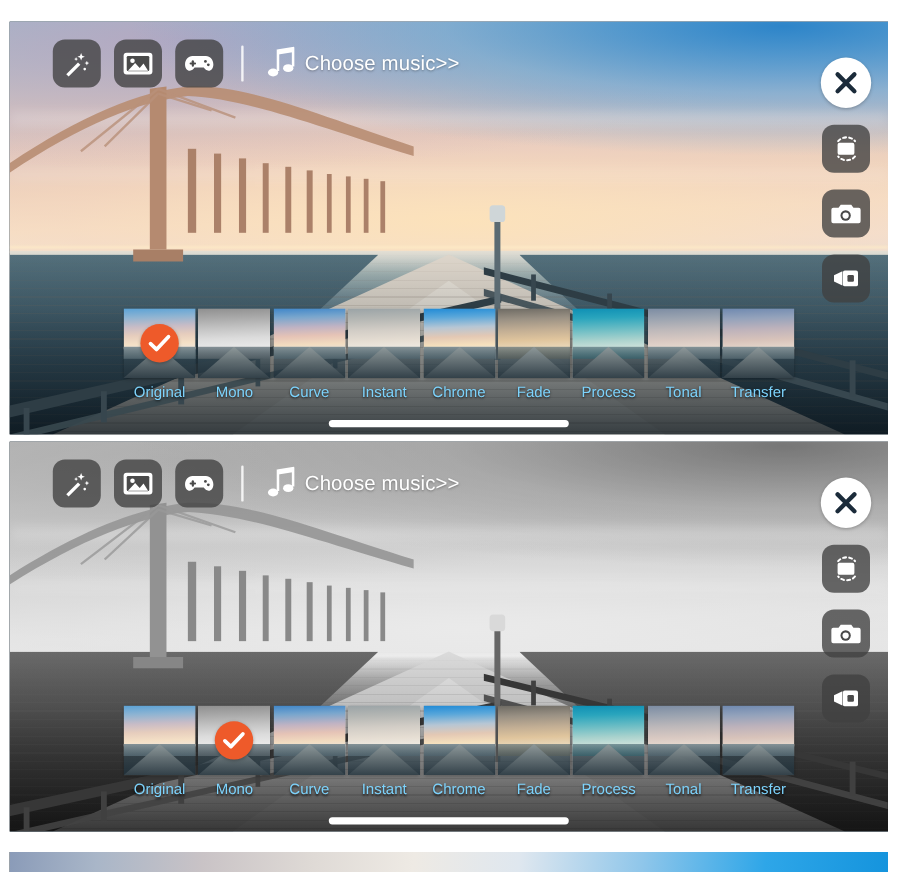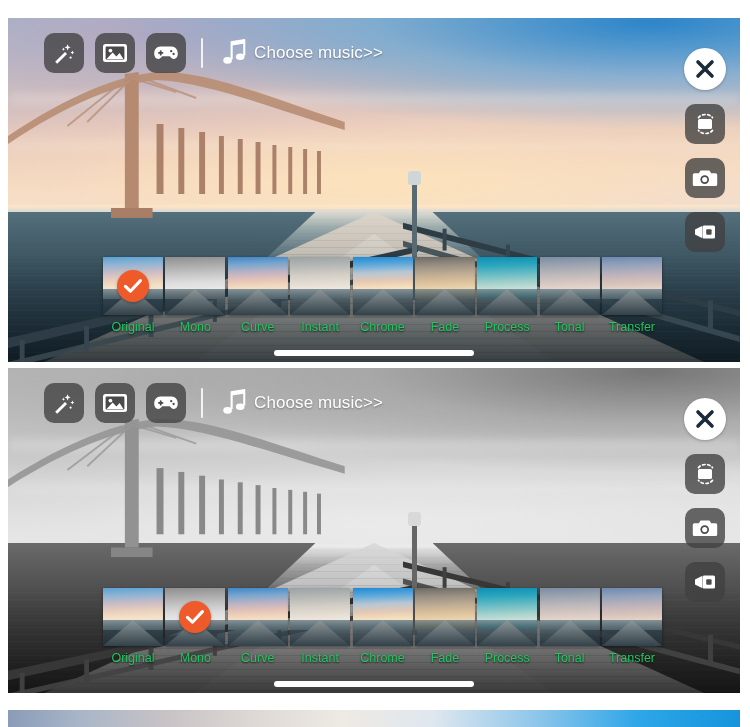--- a/index.html
+++ b/index.html
@@ -113,21 +113,21 @@
   }
   .thumb .t-sky{position:absolute;left:0;top:0;width:100%;height:58%;}
   .thumb .t-sea{position:absolute;left:0;top:56%;width:100%;height:16%;background:linear-gradient(180deg,#cfd4d2,#8b9ea4);}
   .thumb .t-deck{
     position:absolute;left:50%;bottom:0;transform:translateX(-50%);
     width:0;height:0;border-left:30px solid transparent;border-right:30px solid transparent;
     border-bottom:26px solid rgba(232,228,218,.95);
   }
   .thumb .t-low{position:absolute;left:0;bottom:0;width:100%;height:26px;background:linear-gradient(180deg,rgba(70,92,102,.55),rgba(32,48,58,.9));}
   .f-label{
-    margin-top:5px;color:#22c55e;font-size:12.5px;white-space:nowrap;
+    margin-top:5px;color:#7dd3fc;font-size:12.5px;white-space:nowrap;
     text-shadow:0 1px 2px rgba(0,0,0,.75);
   }
   .check{
     position:absolute;left:50%;top:50%;transform:translate(-50%,-50%);
     width:32px;height:32px;border-radius:50%;background:#ee5a2a;
     display:flex;align-items:center;justify-content:center;
     box-shadow:0 1px 3px rgba(0,0,0,.3);
   }
 
   

